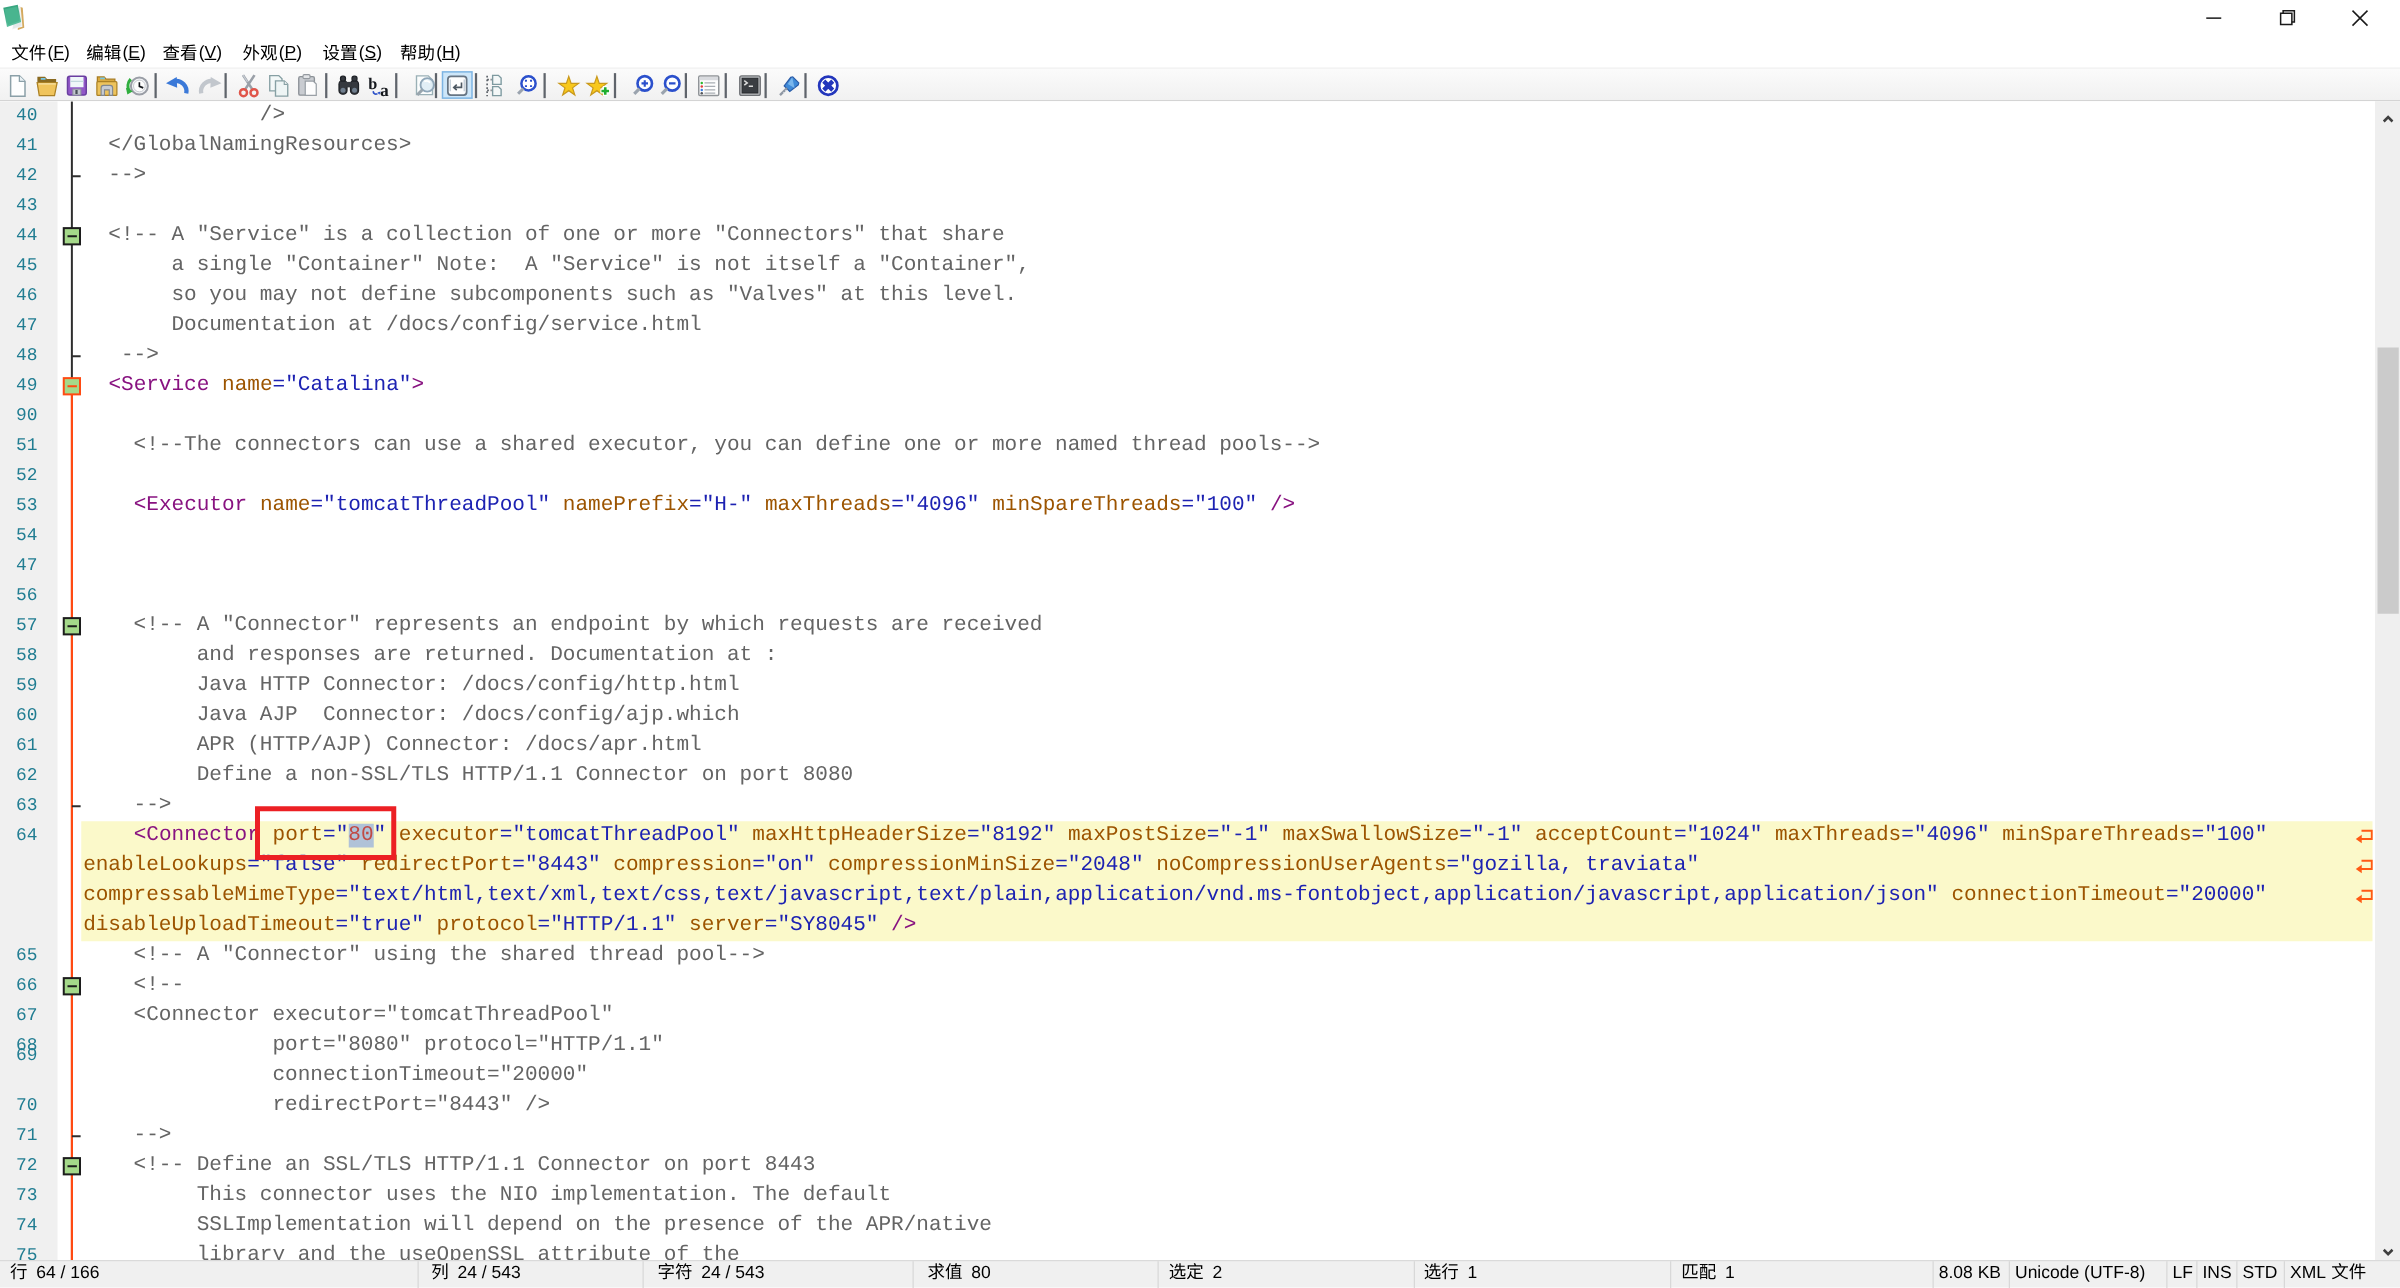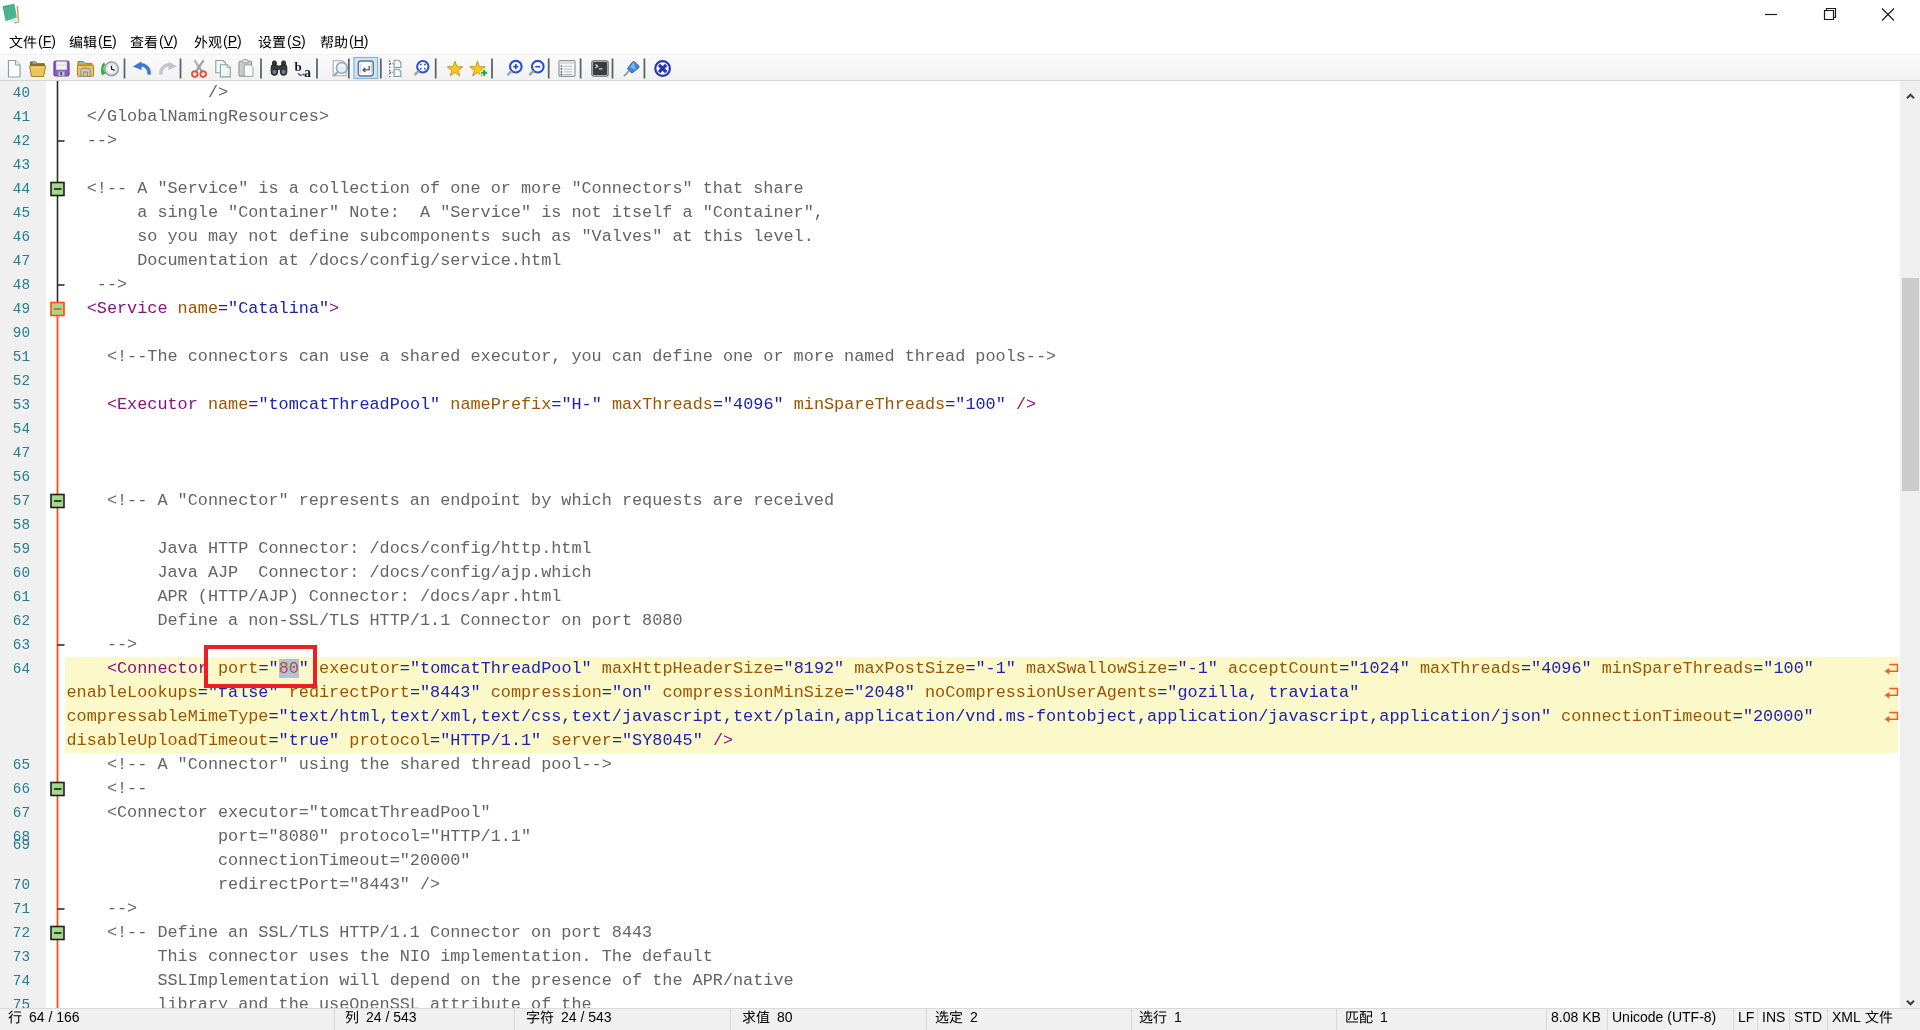--- a/index.html
+++ b/index.html
@@ -324,20 +324,21 @@
     <div class="r" style="top:48px"><b class="c">  --&gt;</b></div>
     <div class="r" style="top:96px"><b class="c">  &lt;!-- A "Service" is a collection of one or more "Connectors" that share</b></div>
     <div class="r" style="top:120px"><b class="c">       a single "Container" Note:  A "Service" is not itself a "Container",</b></div>
     <div class="r" style="top:144px"><b class="c">       so you may not define subcomponents such as "Valves" at this level.</b></div>
     <div class="r" style="top:168px"><b class="c">       Documentation at /docs/config/service.html</b></div>
     <div class="r" style="top:192px"><b class="c">   --&gt;</b></div>
     <div class="r" style="top:216px">  <b class="t">&lt;Service</b> <b class="a">name</b><b class="v">="Catalina"</b><b class="t">&gt;</b></div>
     <div class="r" style="top:264px"><b class="c">    &lt;!--The connectors can use a shared executor, you can define one or more named thread pools--&gt;</b></div>
     <div class="r" style="top:312px">    <b class="t">&lt;Executor</b> <b class="a">name</b><b class="v">="tomcatThreadPool"</b> <b class="a">namePrefix</b><b class="v">="H-"</b> <b class="a">maxThreads</b><b class="v">="4096"</b> <b class="a">minSpareThreads</b><b class="v">="100"</b> <b class="t">/&gt;</b></div>
     <div class="r" style="top:408px"><b class="c">    &lt;!-- A "Connector" represents an endpoint by which requests are received</b></div>
+    <div class="r" style="top:432px"><b class="c">         and responses are returned. Documentation at :</b></div>
     <div class="r" style="top:456px"><b class="c">         Java HTTP Connector: /docs/config/http.html</b></div>
     <div class="r" style="top:480px"><b class="c">         Java AJP  Connector: /docs/config/ajp.which</b></div>
     <div class="r" style="top:504px"><b class="c">         APR (HTTP/AJP) Connector: /docs/apr.html</b></div>
     <div class="r" style="top:528px"><b class="c">         Define a non-SSL/TLS HTTP/1.1 Connector on port 8080</b></div>
     <div class="r" style="top:552px"><b class="c">    --&gt;</b></div>
     <div class="r" style="top:576px">    <b class="t">&lt;Connector</b> <b class="a">port</b><b class="v">="</b><b id="sel80">80</b><b class="v">"</b> <b class="a">executor</b><b class="v">="tomcatThreadPool"</b> <b class="a">maxHttpHeaderSize</b><b class="v">="8192"</b> <b class="a">maxPostSize</b><b class="v">="-1"</b> <b class="a">maxSwallowSize</b><b class="v">="-1"</b> <b class="a">acceptCount</b><b class="v">="1024"</b> <b class="a">maxThreads</b><b class="v">="4096"</b> <b class="a">minSpareThreads</b><b class="v">="100"</b></div>
     <div class="r" style="top:600px"><b class="a">enableLookups</b><b class="v">="false"</b> <b class="a">redirectPort</b><b class="v">="8443"</b> <b class="a">compression</b><b class="v">="on"</b> <b class="a">compressionMinSize</b><b class="v">="2048"</b> <b class="a">noCompressionUserAgents</b><b class="v">="gozilla, traviata"</b></div>
     <div class="r" style="top:624px"><b class="a">compressableMimeType</b><b class="v">="text/html,text/xml,text/css,text/javascript,text/plain,application/vnd.ms-fontobject,application/javascript,application/json"</b> <b class="a">connectionTimeout</b><b class="v">="20000"</b></div>
     <div class="r" style="top:648px"><b class="a">disableUploadTimeout</b><b class="v">="true"</b> <b class="a">protocol</b><b class="v">="HTTP/1.1"</b> <b class="a">server</b><b class="v">="SY8045"</b> <b class="t">/&gt;</b></div>
     <div class="r" style="top:672px"><b class="c">    &lt;!-- A "Connector" using the shared thread pool--&gt;</b></div>

